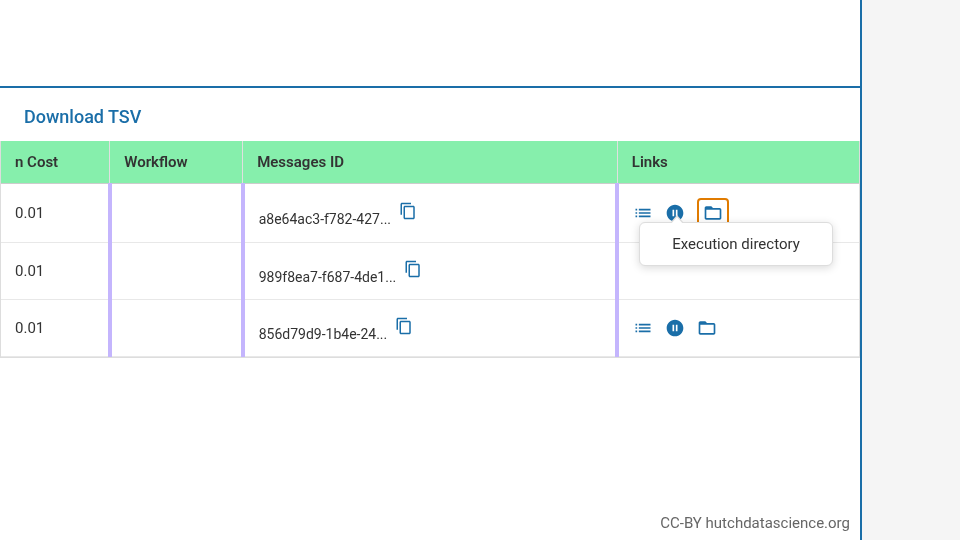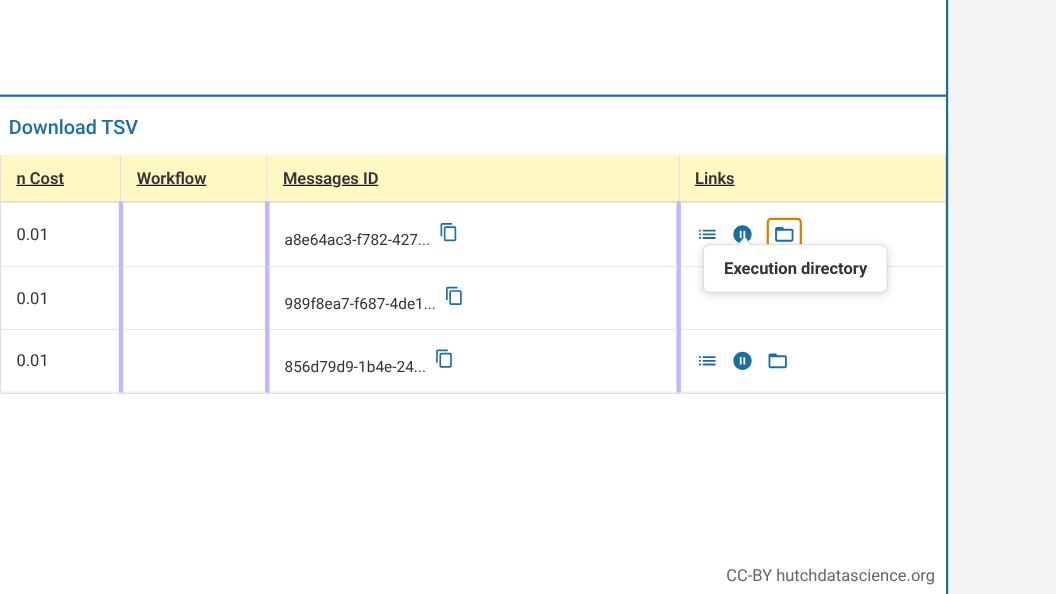--- a/index.html
+++ b/index.html
@@ -19,21 +19,21 @@
     }
     .top-bar {
       height: 88px;
       background: #fff;
       border-bottom: 2px solid #1a6ea8;
       width: 860px;
       margin-left: 0;
     }
     .download-section {
       padding: 18px 0 14px 11px;
-      margin-left: 0;
+      margin-left: 16px;
     }
     .download-link {
       color: #1a6ea8;
       font-size: 18px;
       font-weight: 500;
       text-decoration: none;
       cursor: pointer;
       padding: 0 4px;
     }
     .table-container {
@@ -41,23 +41,22 @@
       border: 1px solid #ddd;
       border-top: none;
       background: #fff;
     }
     table {
       width: 100%;
       border-collapse: collapse;
       font-size: 15px;
     }
     thead tr {
-      background: #fef9c3;
+      background: #86efac;
       border-bottom: 1px solid #ccc;
-      text-decoration: underline;
     }
     thead th {
       padding: 12px 14px;
       text-align: left;
       font-weight: 600;
       color: #333;
       border-right: 1px solid #e0e0e0;
     }
     thead th:last-child { border-right: none; }
     tbody tr {
@@ -109,29 +108,28 @@
       border: 2.5px solid #e07b00;
       border-radius: 4px;
       padding: 3px 4px;
       background: #fff;
     }
     .tooltip {
       position: absolute;
       background: #fff;
       border: 1px solid #ddd;
       border-radius: 6px;
-      padding: 12px 18px;
+      padding: 12px 32px;
       font-size: 15px;
       color: #333;
       white-space: nowrap;
       box-shadow: 0 2px 8px rgba(0,0,0,0.15);
       top: 38px;
       left: 20px;
       z-index: 100;
-      font-weight: bold;
     }
     .tooltip::before {
       content: '';
       position: absolute;
       top: -8px;
       left: 30px;
       border-left: 7px solid transparent;
       border-right: 7px solid transparent;
       border-bottom: 8px solid #ddd;
     }

